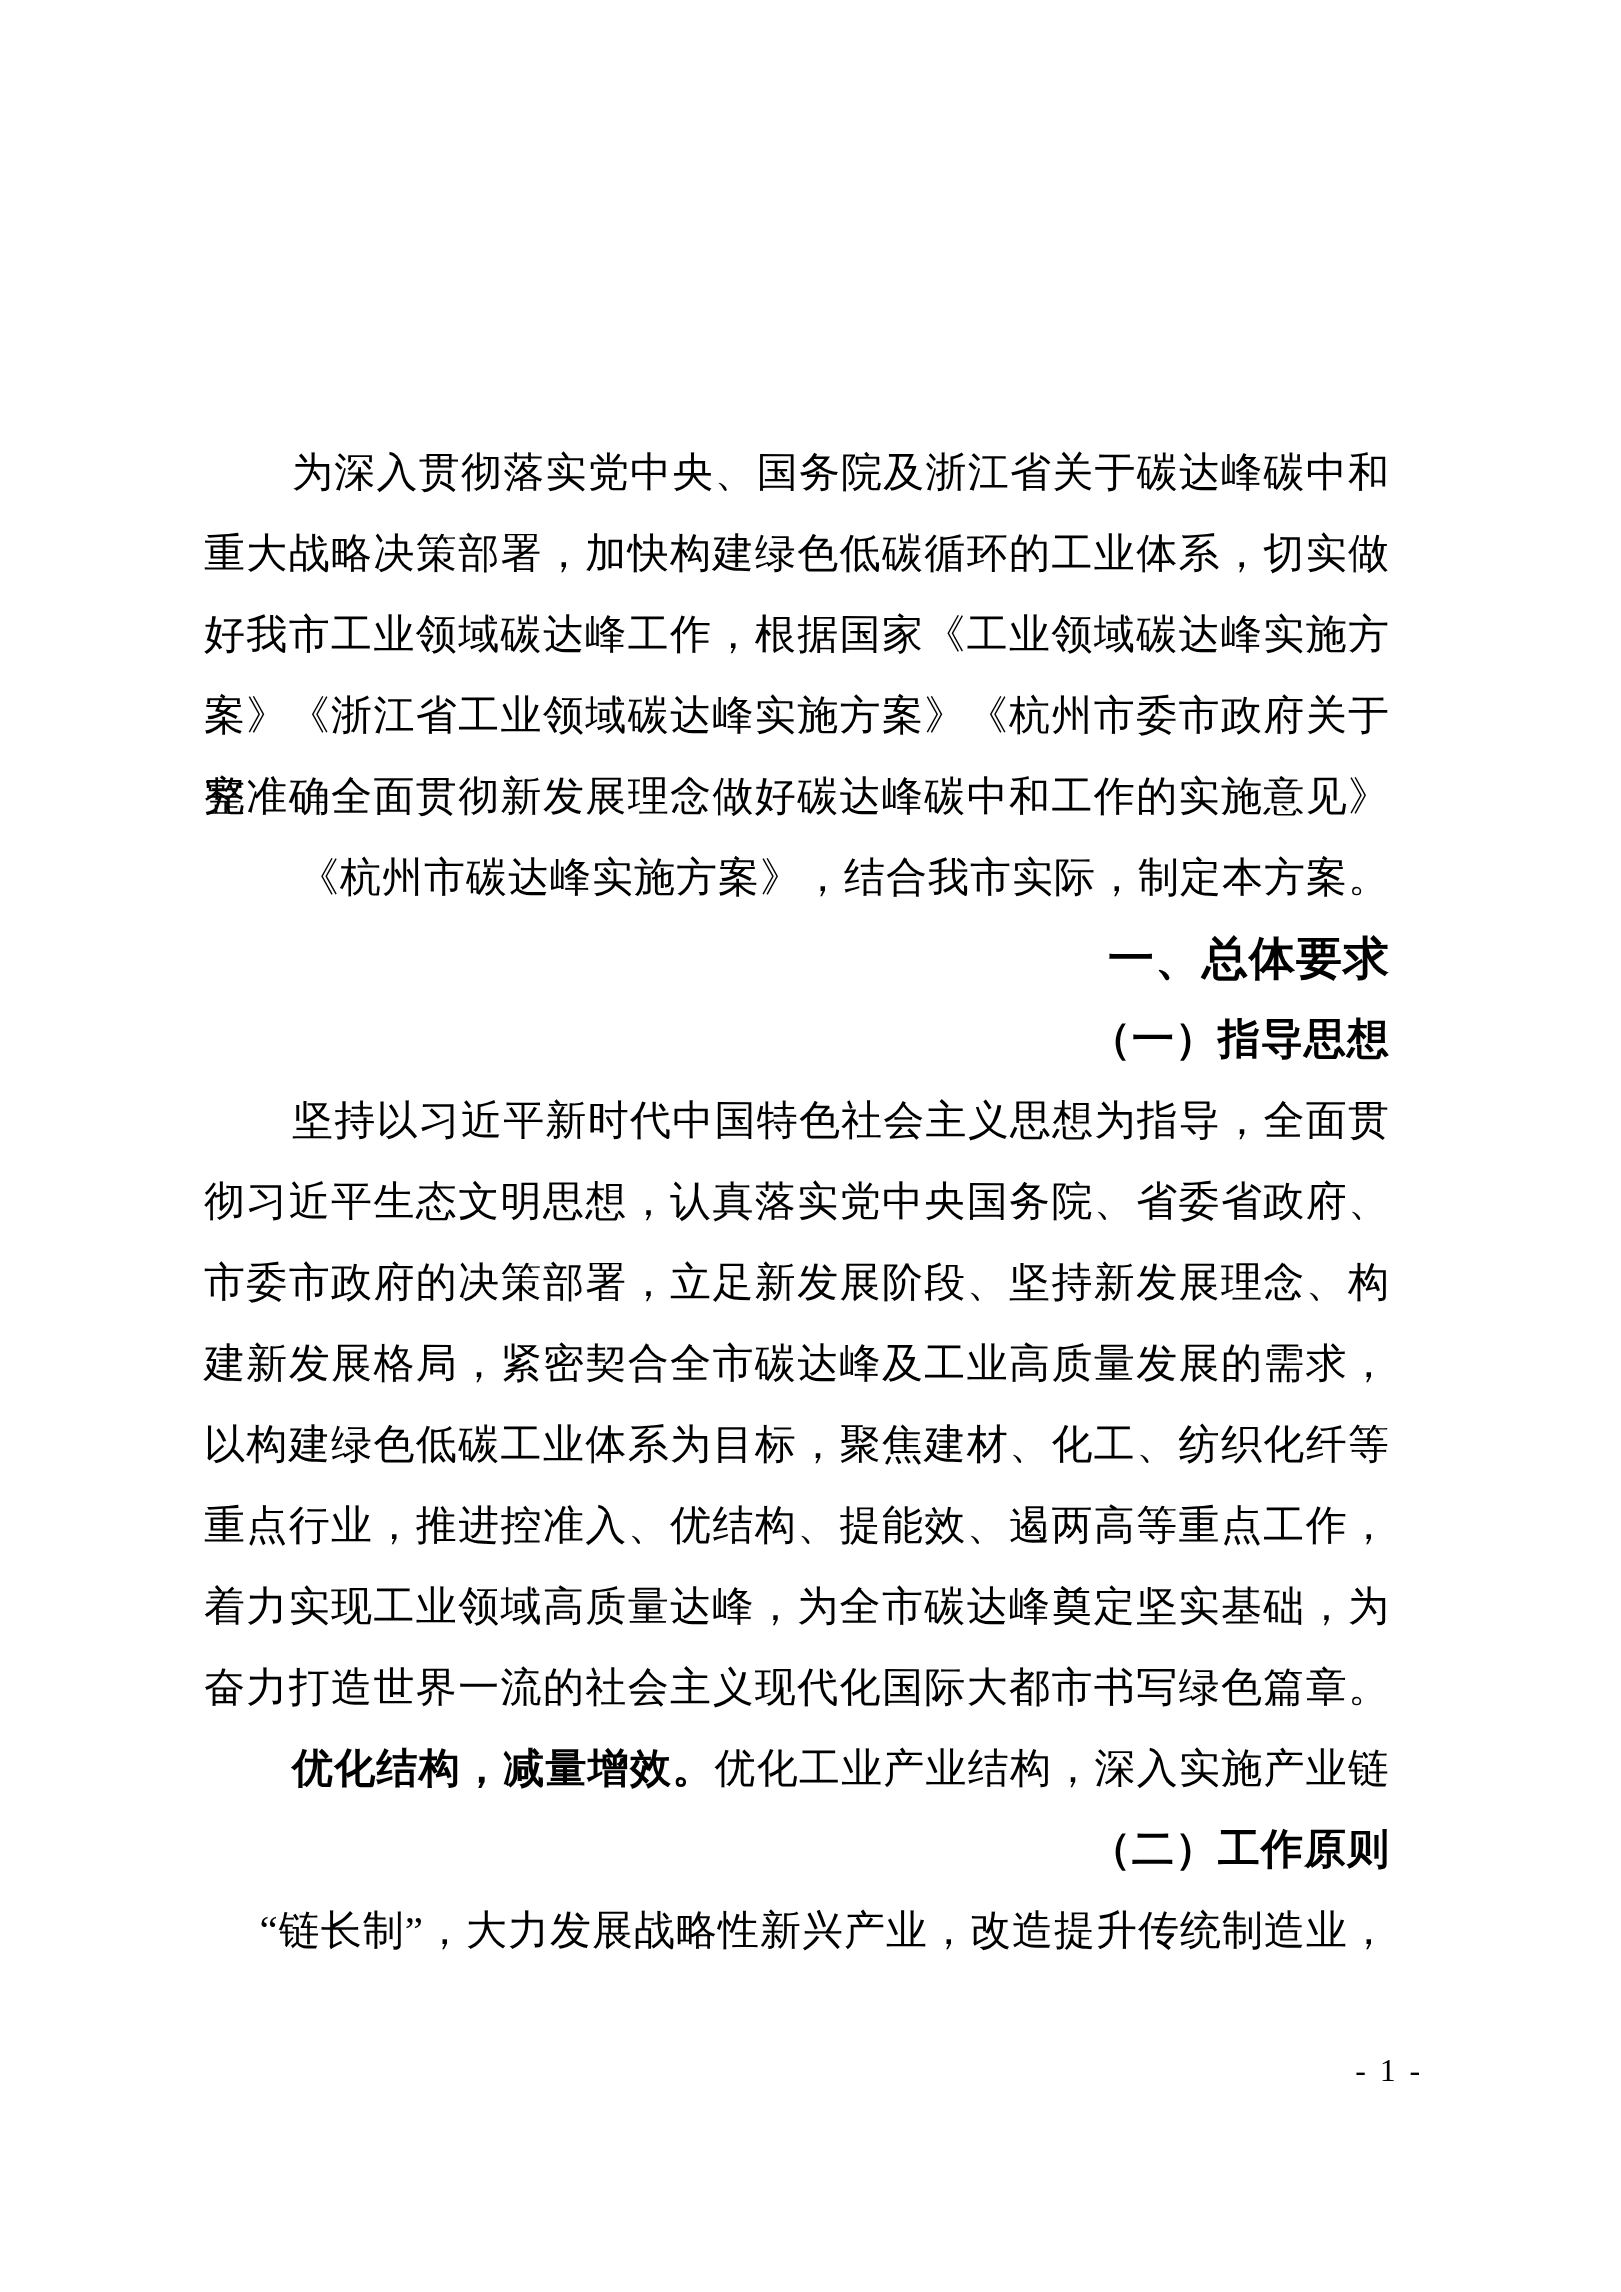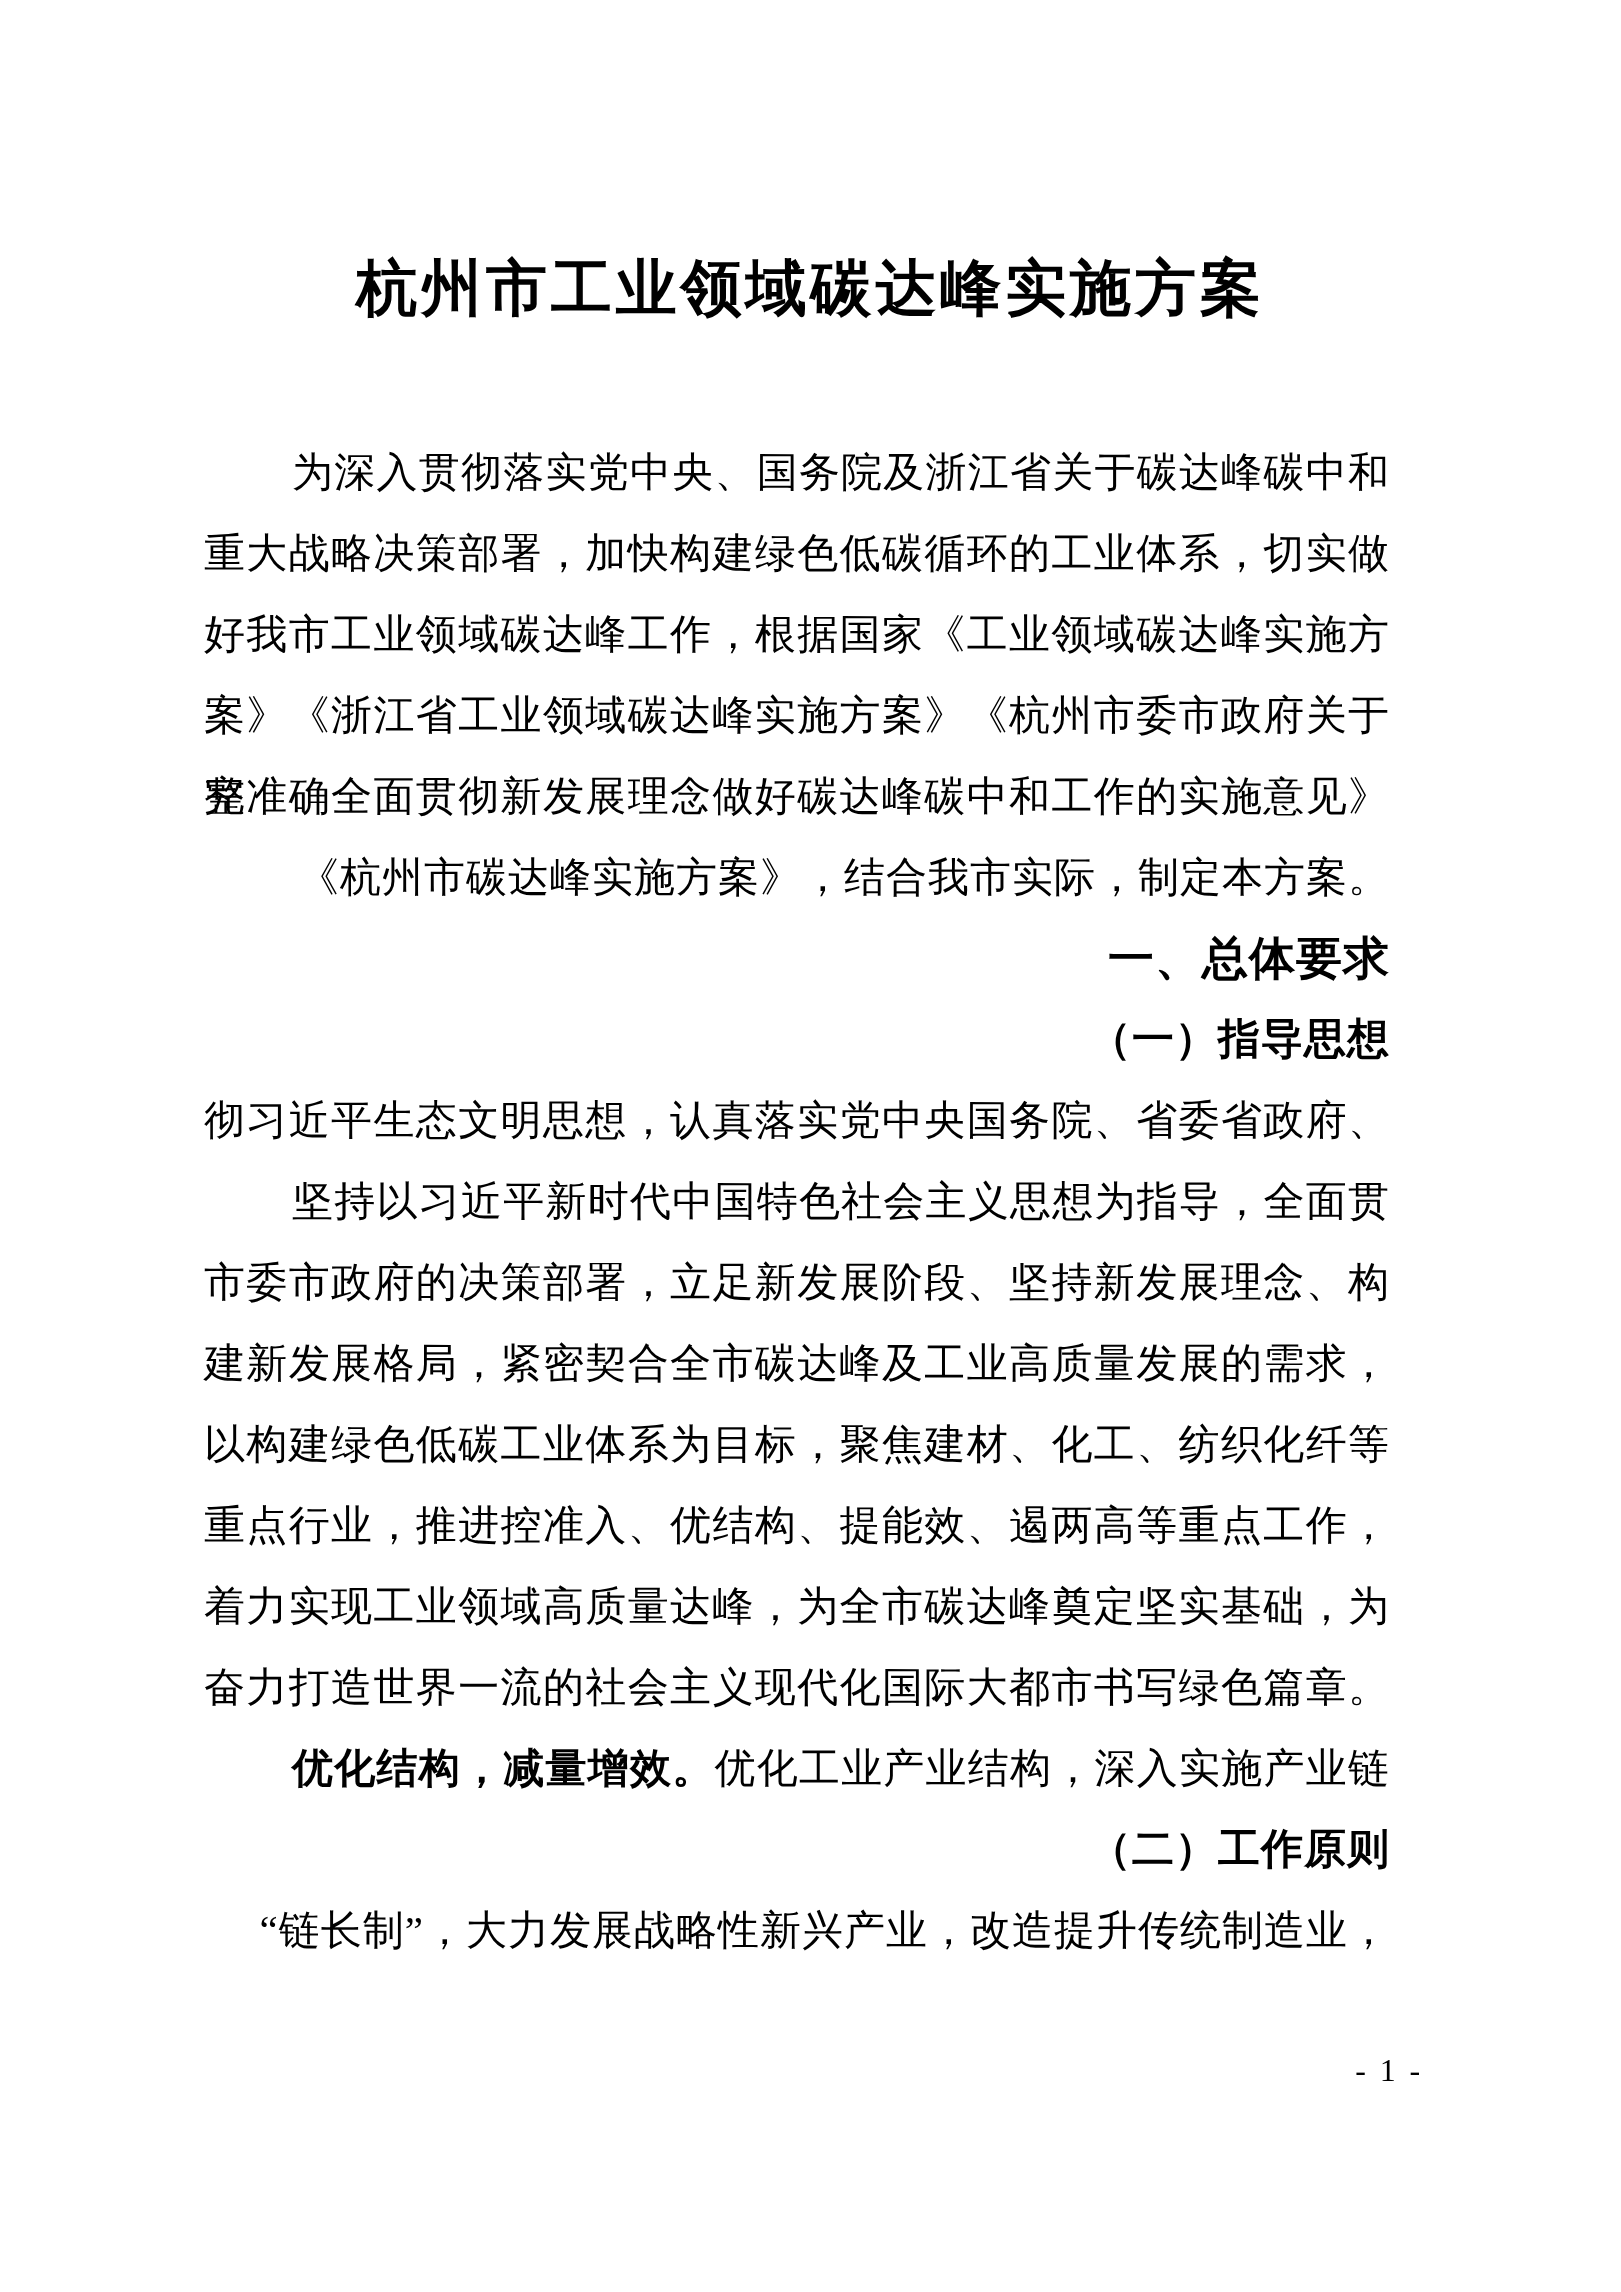--- a/index.html
+++ b/index.html
@@ -72,36 +72,35 @@
     font-size: 32px;
     letter-spacing: 2.9px;
     font-family: "Liberation Serif", serif;
   }
 </style>
 </head>
 <body>
 
 <div class="page">
 
-  <h1 class="doc-title">杭州市工业领域碳达峰实施方案</h1>
 
   <div class="doc-body">
 
     <div class="line jst ind">为深入贯彻落实党中央、国务院及浙江省关于碳达峰碳中和</div>
     <div class="line jst">重大战略决策部署，加快构建绿色低碳循环的工业体系，切实做</div>
     <div class="line jst">好我市工业领域碳达峰工作，根据国家《工业领域碳达峰实施方</div>
     <div class="line jst">案》《浙江省工业领域碳达峰实施方案》《杭州市委市政府关于完</div>
     <div class="line jst">整准确全面贯彻新发展理念做好碳达峰碳中和工作的实施意见》</div>
     <div class="line">《杭州市碳达峰实施方案》，结合我市实际，制定本方案。</div>
 
     <div class="line heading">一、总体要求</div>
     <div class="line kai">（一）指导思想</div>
 
+    <div class="line jst ind">坚持以习近平新时代中国特色社会主义思想为指导，全面贯</div>
     <div class="line jst">彻习近平生态文明思想，认真落实党中央国务院、省委省政府、</div>
-    <div class="line jst ind">坚持以习近平新时代中国特色社会主义思想为指导，全面贯</div>
     <div class="line jst">市委市政府的决策部署，立足新发展阶段、坚持新发展理念、构</div>
     <div class="line jst">建新发展格局，紧密契合全市碳达峰及工业高质量发展的需求，</div>
     <div class="line jst">以构建绿色低碳工业体系为目标，聚焦建材、化工、纺织化纤等</div>
     <div class="line jst">重点行业，推进控准入、优结构、提能效、遏两高等重点工作，</div>
     <div class="line jst">着力实现工业领域高质量达峰，为全市碳达峰奠定坚实基础，为</div>
     <div class="line jst">奋力打造世界一流的社会主义现代化国际大都市书写绿色篇章。</div>
 
     <div class="line jst ind"><span class="bold">优化结构，减量增效。</span><span>优化工业产业结构，深入实施产业链</span></div>
 
     <div class="line kai">（二）工作原则</div>

